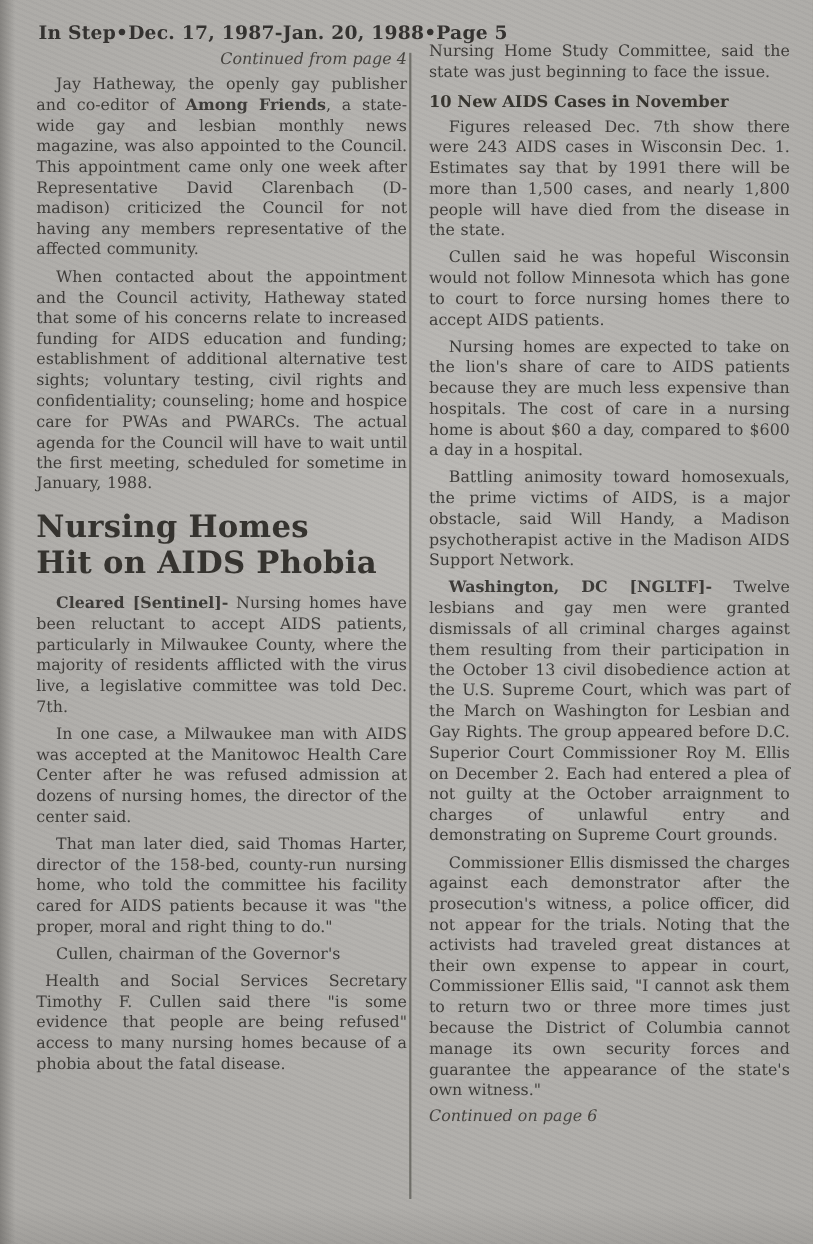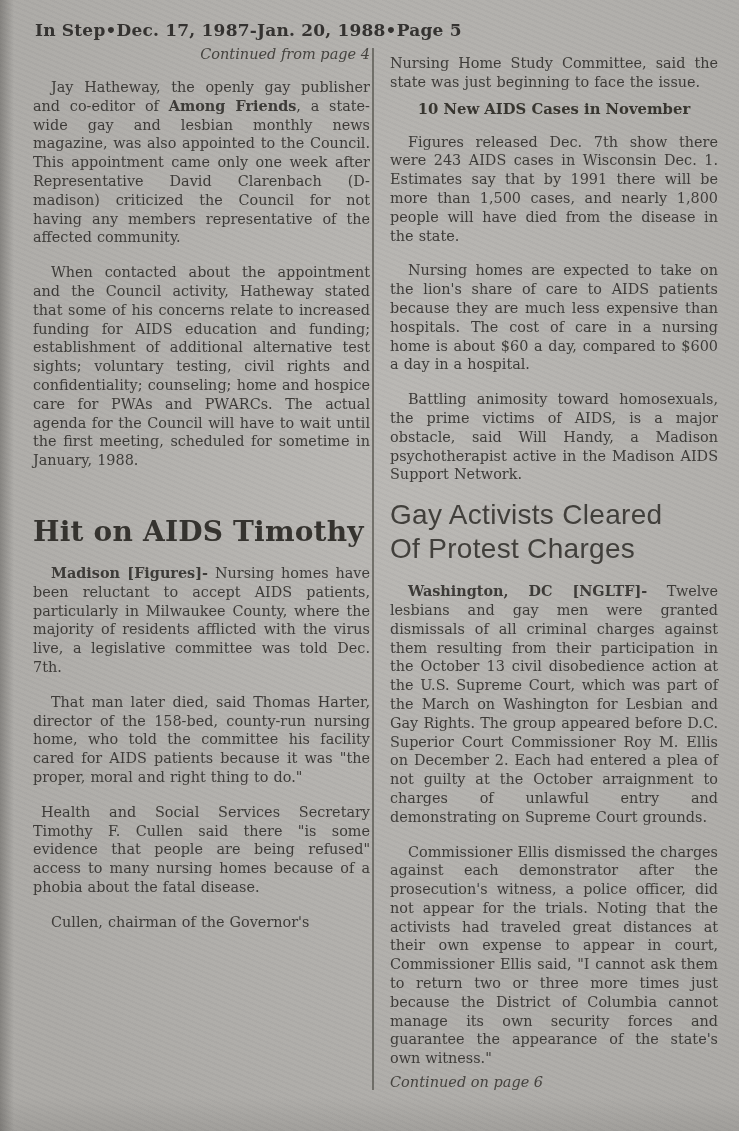--- a/index.html
+++ b/index.html
@@ -68,21 +68,21 @@
     font-style: italic;
     font-size: 14.5px;
     color: #45433f;
     margin: 6px 24px 0 0;
   }
   p.body {
     font-size: 14.4px;
     line-height: 18.8px;
     text-align: justify;
     text-indent: 18px;
-    margin: 16px 0 6px 0;
+    margin: 0 0 6px 0;
     word-spacing: 0.5px;
   }
   p.body.noindent { text-indent: 8px; }
   .headline-serif {
     font-family: "DejaVu Serif", serif;
     font-weight: bold;
     font-size: 28px;
     line-height: 33px;
     color: #35332f;
     margin: 12px 0 12px 0;
@@ -93,21 +93,20 @@
     font-weight: normal;
     font-size: 28px;
     line-height: 34px;
     color: #413f3b;
     margin: 14px 0 10px 0;
     letter-spacing: 0.3px;
   }
   .subhead {
     font-weight: bold;
     font-size: 14.8px;
-    text-align: center;
     color: #37352f;
     margin: 8px 0 6px 0;
   }
   b.lead { font-weight: bold; }
 </style>
 </head>
 <body>
 
 <div class="page">
   <div class="scan-edge-left"></div>
@@ -116,45 +115,46 @@
 
   <div class="col-left">
     <div class="masthead">In Step•Dec. 17, 1987-Jan. 20, 1988•Page 5</div>
     <div class="continued-from">Continued from page 4</div>
 
 
     <p class="body"><span>Jay Hatheway, the openly gay publisher and co-editor of </span><b class="lead">Among Friends</b><span>, a state-wide gay and lesbian monthly news magazine, was also appointed to the Council. This appointment came only one week after Representative David Clarenbach (D-madison) criticized the Council for not having any members representative of the affected community.</span></p>
 
     <p class="body">When contacted about the appointment and the Council activity, Hatheway stated that some of his concerns relate to increased funding for AIDS education and funding; establishment of additional alternative test sights; voluntary testing, civil rights and confidentiality; counseling; home and hospice care for PWAs and PWARCs. The actual agenda for the Council will have to wait until the first meeting, scheduled for sometime in January, 1988.</p>
 
-    <h1 class="headline-serif"><br><span>Hit on AIDS Timothy</span></h1>
+    <h1 class="headline-serif"><span>Nursing Homes</span><br><span>Hit on AIDS Phobia</span></h1>
 
-    <p class="body"><b class="lead">Madison [Figures]-</b><span> Nursing homes have been reluctant to accept AIDS patients, particularly in Milwaukee County, where the majority of residents afflicted with the virus live, a legislative committee was told Dec. 7th.</span></p>
+    <p class="body"><b class="lead">Cleared [Sentinel]-</b><span> Nursing homes have been reluctant to accept AIDS patients, particularly in Milwaukee County, where the majority of residents afflicted with the virus live, a legislative committee was told Dec. 7th.</span></p>
 
+    <p class="body">In one case, a Milwaukee man with AIDS was accepted at the Manitowoc Health Care Center after he was refused admission at dozens of nursing homes, the director of the center said.</p>
 
     <p class="body">That man later died, said Thomas Harter, director of the 158-bed, county-run nursing home, who told the committee his facility cared for AIDS patients because it was "the proper, moral and right thing to do."</p>
 
+    <p class="body">Cullen, chairman of the Governor's</p>
+
     <p class="body noindent">Health and Social Services Secretary Timothy F. Cullen said there "is some evidence that people are being refused" access to many nursing homes because of a phobia about the fatal disease.</p>
-
-    <p class="body">Cullen, chairman of the Governor's</p>
   </div>
 
   <div class="col-right">
     <p class="body" style="text-indent:0;">Nursing Home Study Committee, said the state was just beginning to face the issue.</p>
 
     <div class="subhead">10 New AIDS Cases in November</div>
 
     <p class="body">Figures released Dec. 7th show there were 243 AIDS cases in Wisconsin Dec. 1. Estimates say that by 1991 there will be more than 1,500 cases, and nearly 1,800 people will have died from the disease in the state.</p>
 
+    <p class="body">Cullen said he was hopeful Wisconsin would not follow Minnesota which has gone to court to force nursing homes there to accept AIDS patients.</p>
 
     <p class="body">Nursing homes are expected to take on the lion's share of care to AIDS patients because they are much less expensive than hospitals. The cost of care in a nursing home is about $60 a day, compared to $600 a day in a hospital.</p>
 
     <p class="body">Battling animosity toward homosexuals, the prime victims of AIDS, is a major obstacle, said Will Handy, a Madison psychotherapist active in the Madison AIDS Support Network.</p>
 
-    <h1 class="headline-sans"><span>Gay Activists Cleared</span><br><span>Of Protest Charges</span></h1>
 
     <p class="body"><b class="lead">Washington, DC [NGLTF]-</b><span> Twelve lesbians and gay men were granted dismissals of all criminal charges against them resulting from their participation in the October 13 civil disobedience action at the U.S. Supreme Court, which was part of the March on Washington for Lesbian and Gay Rights. The group appeared before D.C. Superior Court Commissioner Roy M. Ellis on December 2. Each had entered a plea of not guilty at the October arraignment to charges of unlawful entry and demonstrating on Supreme Court grounds.</span></p>
 
     <p class="body">Commissioner Ellis dismissed the charges against each demonstrator after the prosecution's witness, a police officer, did not appear for the trials. Noting that the activists had traveled great distances at their own expense to appear in court, Commissioner Ellis said, "I cannot ask them to return two or three more times just because the District of Columbia cannot manage its own security forces and guarantee the appearance of the state's own witness."</p>
 
     <div class="continued-on">Continued on page 6</div>
   </div>
 </div>
 
 </body></html>

